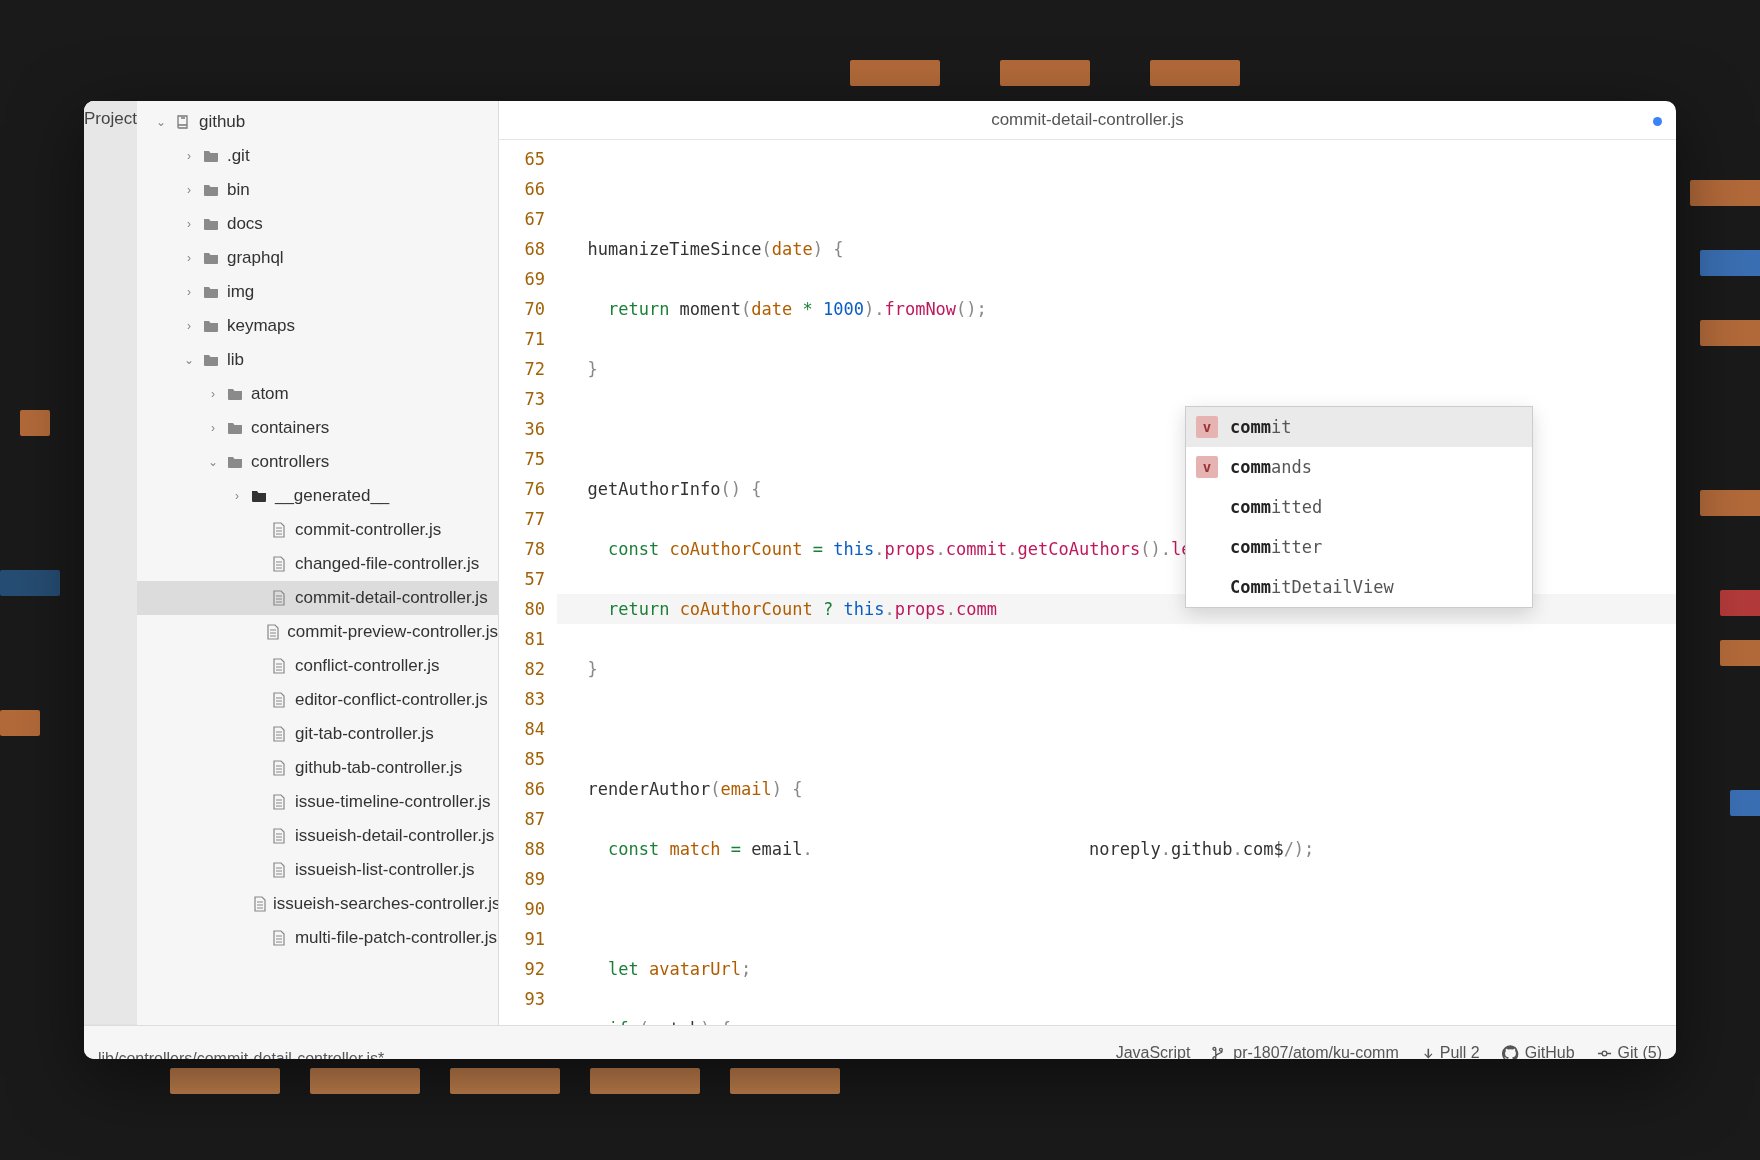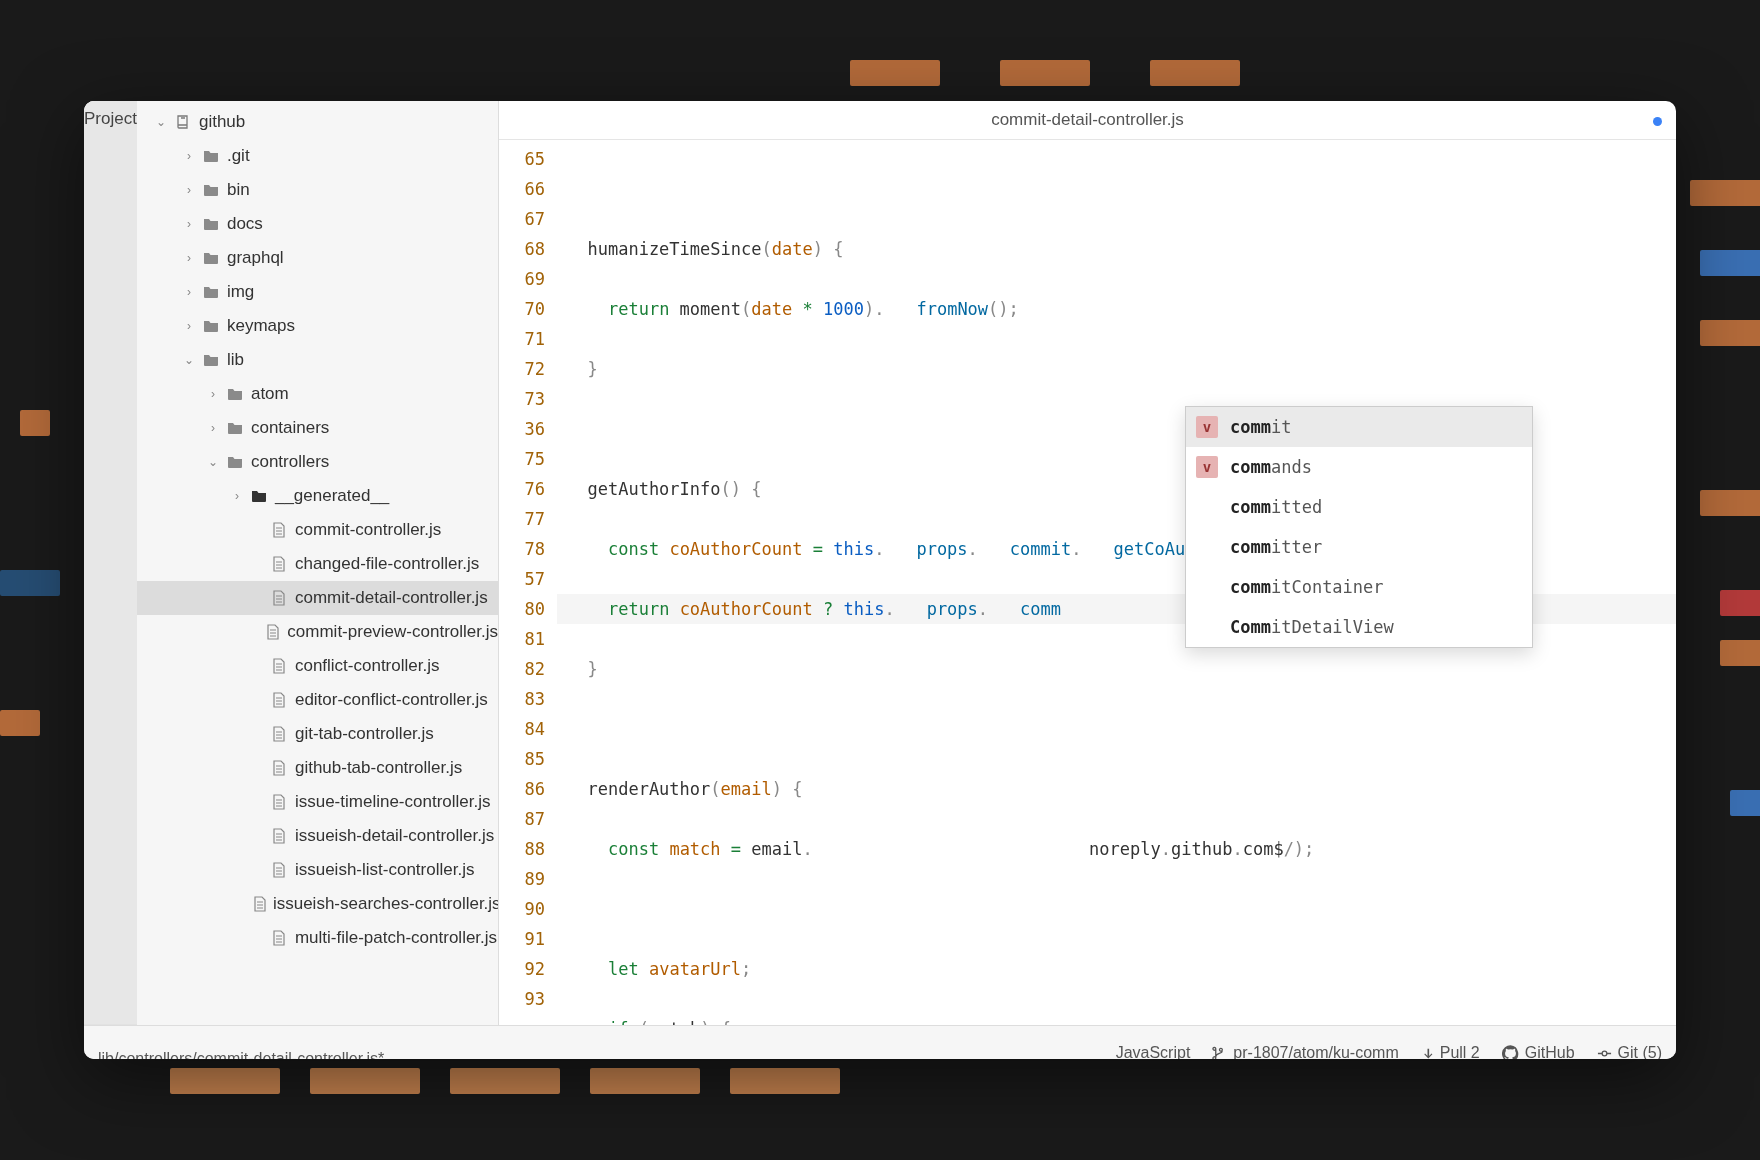--- a/index.html
+++ b/index.html
@@ -155,21 +155,21 @@
       line-height: 30px;
       padding-top: 4px;
       white-space: pre;
       color: #333;
       overflow: hidden;
     }
     .code-line { height: 30px; padding-left: 10px; }
     .hl-line { background: #f5f5f5; }
     .k-green { color: #1a7f37; }
     .k-blue { color: #0a5dc2; }
-    .k-purple { color: #0369a1; margin-left: 32px; }
+    .k-purple { color: #be185d; }
     .k-orange { color: #b15c00; }
     .punct { color: #888; }
 
     
     .autocomplete {
       position: absolute;
       left: 686px;
       top: 266px;
       width: 348px;
       background: #fff;
@@ -561,24 +561,20 @@
             <div class="ac-item">
               <span class="ac-badge empty"></span>
               <span class="ac-text"><span class="bold">comm</span>itted</span>
             </div>
             <div class="ac-item">
               <span class="ac-badge empty"></span>
               <span class="ac-text"><span class="bold">comm</span>itter</span>
             </div>
             <div class="ac-item">
               <span class="ac-badge empty"></span>
-              <span class="ac-text"><span class="bold">comm</span>itContainer</span>
-            </div>
-            <div class="ac-item">
-              <span class="ac-badge empty"></span>
               <span class="ac-text"><span class="bold">Comm</span>itDetailView</span>
             </div>
           </div>
       </div>
     </div>
   </div>
 
   <div class="status-bar">
     <div class="status-left">lib/controllers/commit-detail-controller.js*</div>
     <div class="status-right">

